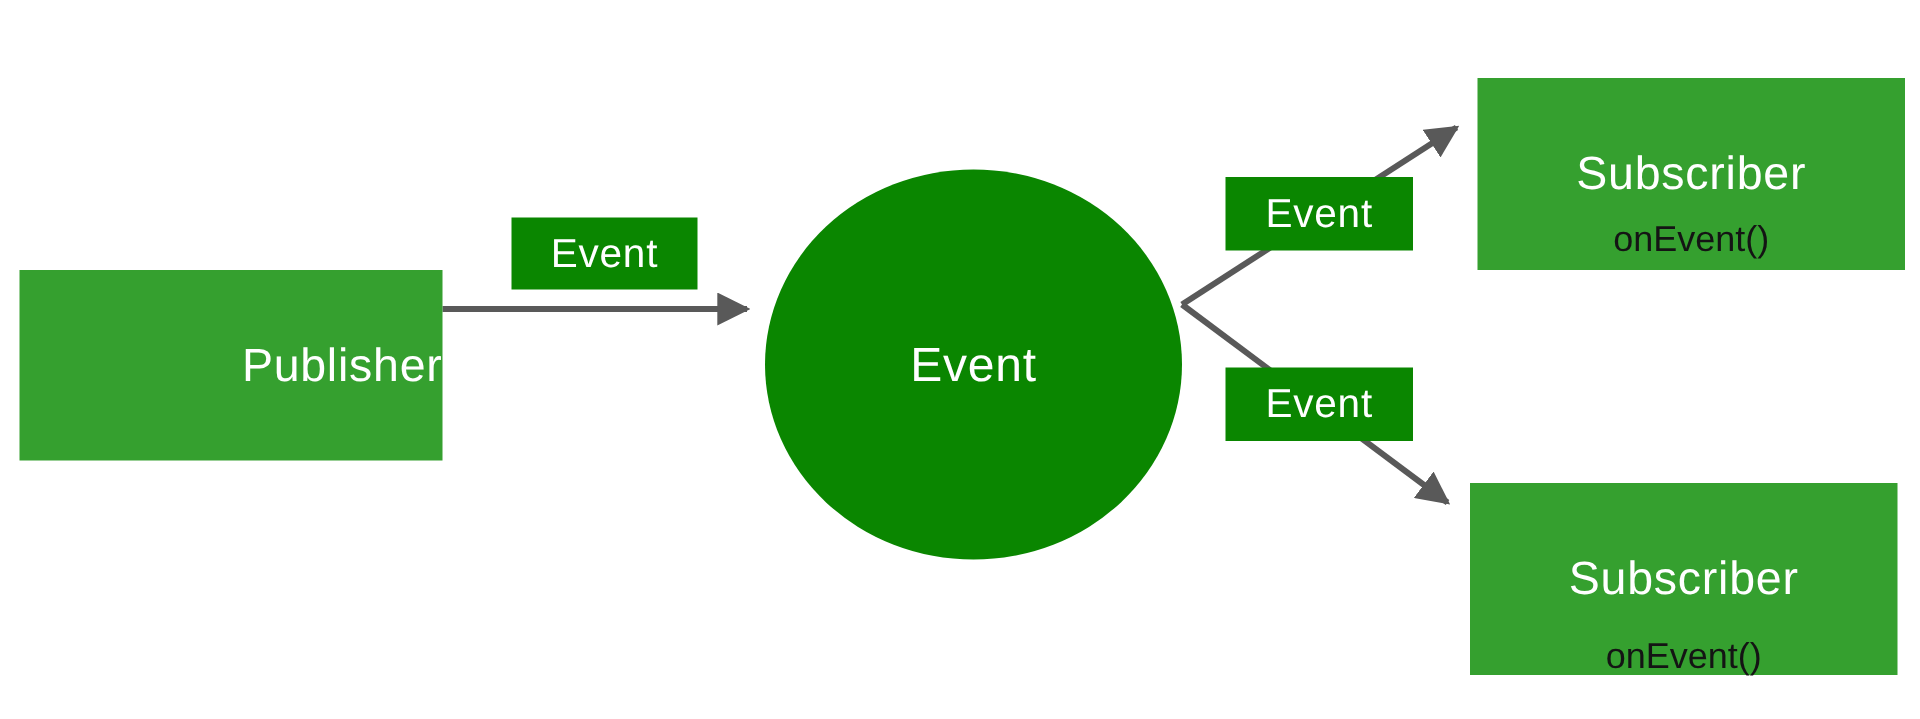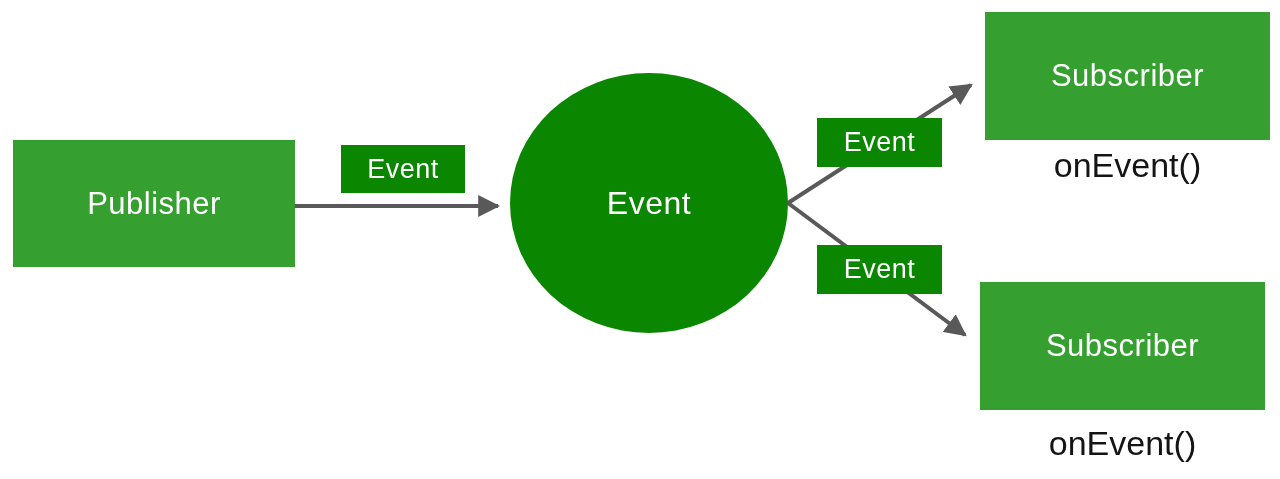--- a/index.html
+++ b/index.html
@@ -27,28 +27,29 @@
     width: 1280px; height: 479px;
     z-index: 0;
   }
   .node {
     position: absolute;
     display: flex;
     align-items: center;
     justify-content: center;
     color: var(--text-white);
     z-index: 2;
+    margin-top: 40px;
   }
   .rect-node {
     background: var(--box-green);
     font-size: 31px;
     font-weight: 400;
     letter-spacing: 0.5px;
   }
-  .publisher { left: 13px; top: 140px; width: 282px; height: 127px; }
+  .publisher { left: 13px; top: 140px; width: 282px; height: 127px; justify-content: flex-end; }
   .subscriber-1 { left: 985px; top: 12px;  width: 285px; height: 128px; }
   .subscriber-2 { left: 980px; top: 282px; width: 285px; height: 128px; }
 
   .bus {
     left: 510px; top: 73px;
     width: 278px; height: 260px;
     background: var(--dark-green);
     border-radius: 50%;
     flex-direction: column;
     font-size: 32px;
@@ -67,21 +68,21 @@
     letter-spacing: 0.5px;
     z-index: 2;
   }
   .badge-left  { left: 341px; top: 145px; width: 124px; height: 48px; }
   .badge-up    { left: 817px; top: 118px; width: 125px; height: 49px; }
   .badge-down  { left: 817px; top: 245px; width: 125px; height: 49px; }
 
   .method {
     position: absolute;
     color: var(--text-black);
-    font-size: 34px;
+    font-size: 24px;
     text-align: center;
     z-index: 2;
   }
   .method-post      { left: 323px; top: 220px; width: 160px; }
   .method-onevent-1 { left: 985px; top: 146px; width: 285px; }
   .method-onevent-2 { left: 980px; top: 424px; width: 285px; }
 </style>
 </head>
 <body>
 

